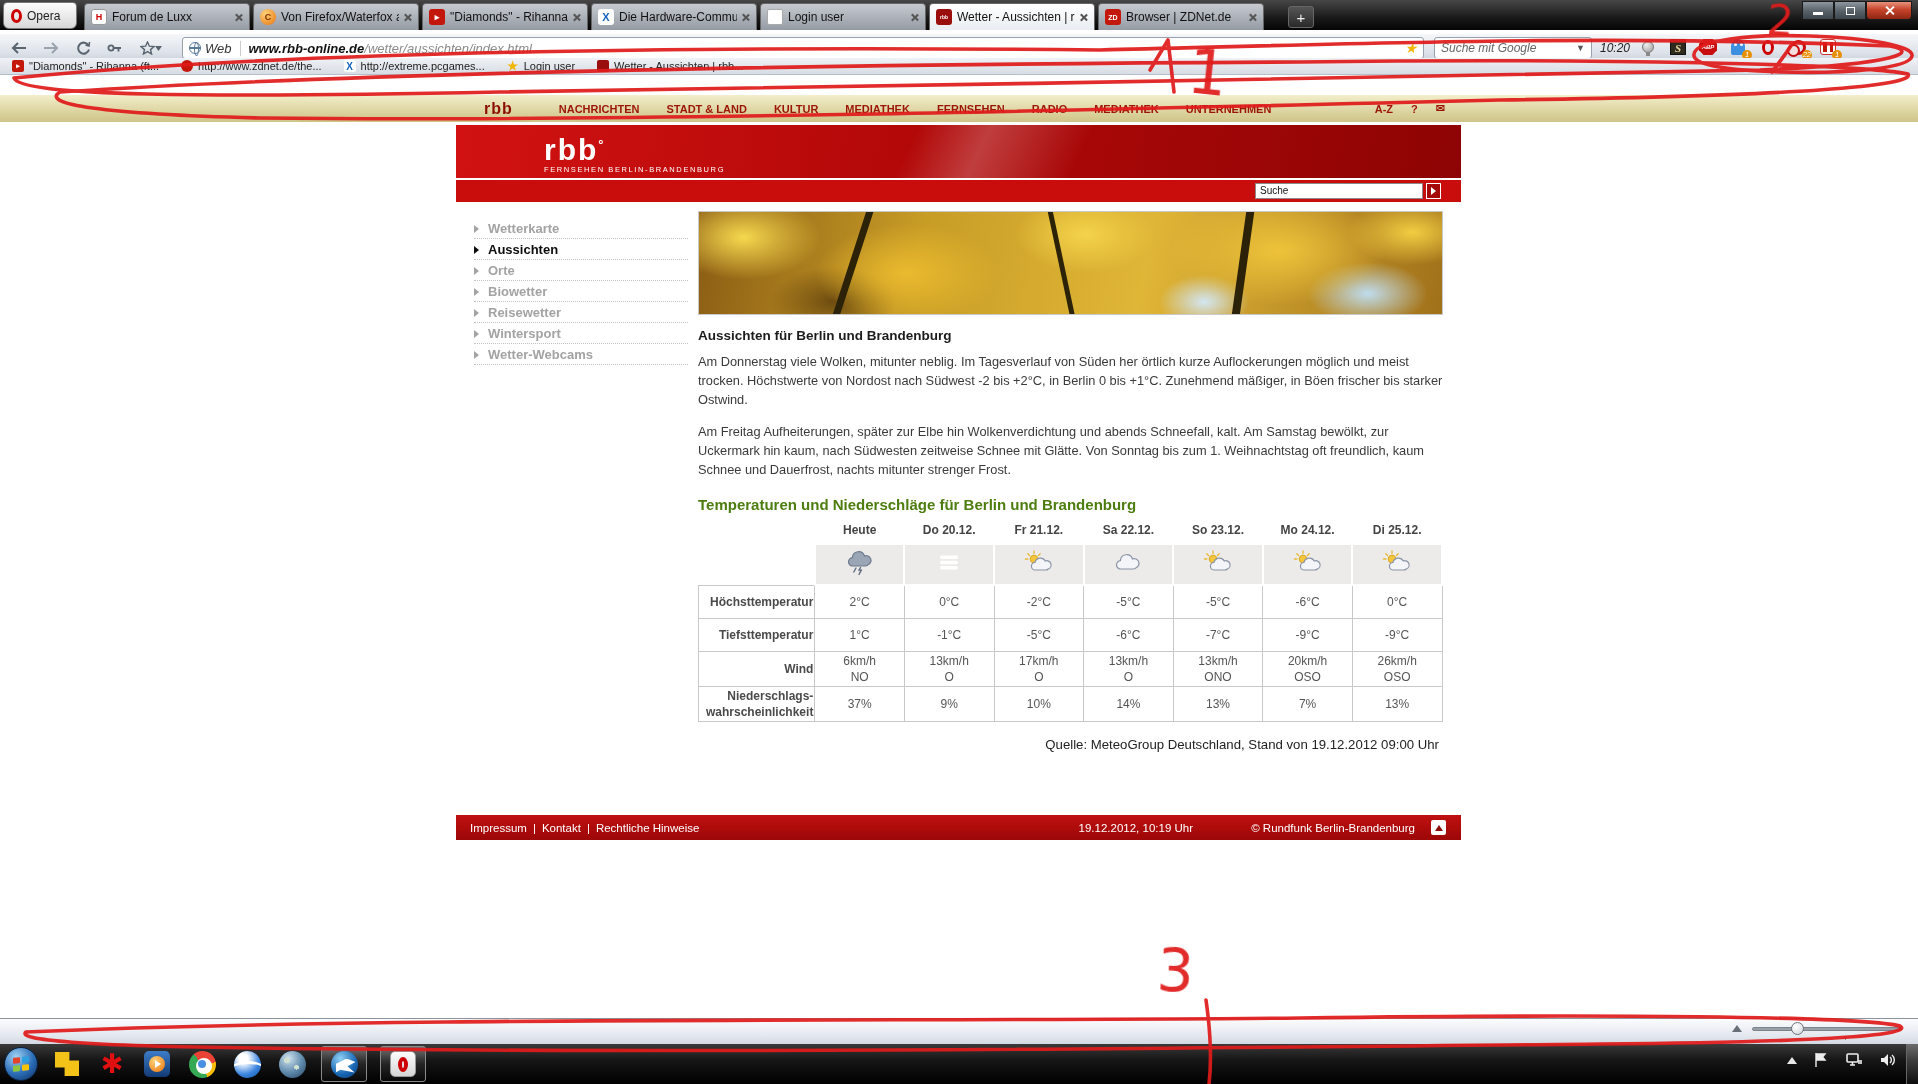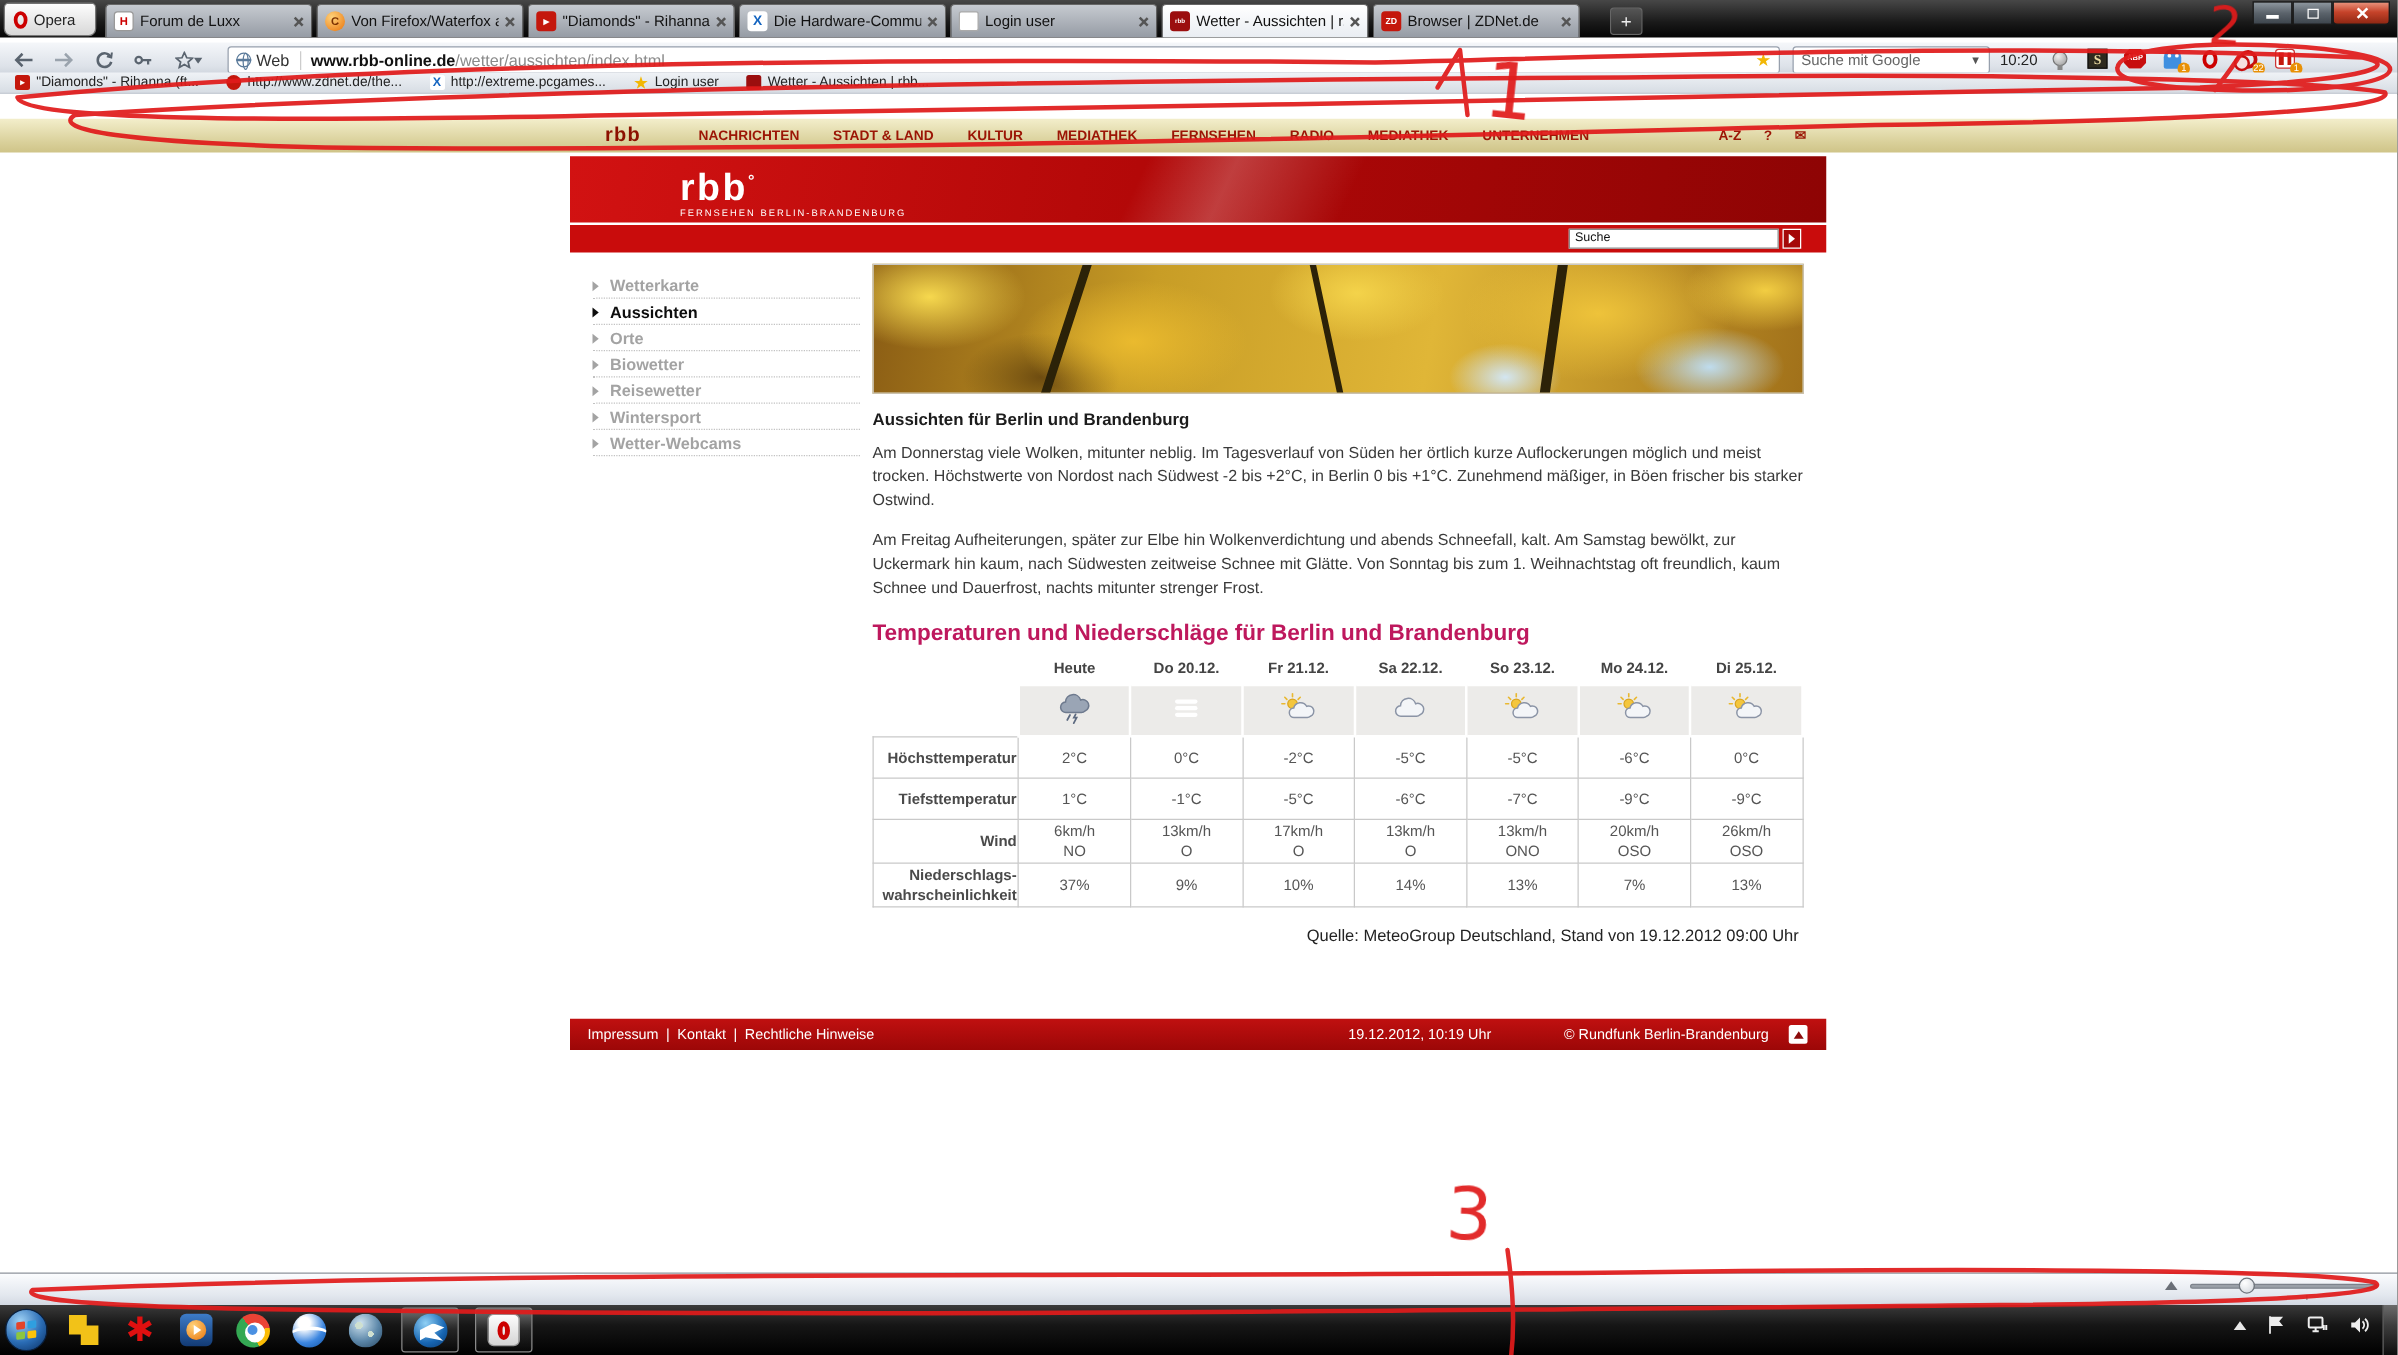--- a/index.html
+++ b/index.html
@@ -38,21 +38,21 @@
     display:flex;align-items:center;justify-content:center;position:relative;}
   .wbtn.close{width:46px;background:linear-gradient(#e8927c,#c6432a 45%,#8f2713);border-radius:0 0 4px 4px;}
   .glyph-min{width:10px;height:3px;background:#fff;margin-top:6px;}
   .glyph-restore{width:9px;height:8px;border:1.5px solid #fff;background:transparent;}
   .glyph-close{position:relative;width:11px;height:11px;}
   .glyph-close::before,.glyph-close::after{content:"";position:absolute;left:5px;top:0;width:2px;height:11px;background:#fff;}
   .glyph-close::before{transform:rotate(45deg);}.glyph-close::after{transform:rotate(-45deg);}
 
   
   .toolbar{position:absolute;left:0;top:34px;width:100%;height:28px;
-    background:linear-gradient(#f5f7fa,#dde2e9 70%,#ccd2db);border-bottom:1px solid #a6adb8;}
+    background:linear-gradient(#f5f7fa,#dde2e9 70%,#ccd2db);border-bottom:1px solid #a6adb8;font-style:italic;}
   .navbtn{position:absolute;top:3px;width:26px;height:22px;display:flex;align-items:center;justify-content:center;}
   .urlfield{position:absolute;left:182px;top:3px;width:1242px;height:22px;background:#fff;border:1px solid #97a0ad;
     border-radius:3px;display:flex;align-items:center;padding:0 6px;font-size:13px;}
   .webchip{display:flex;align-items:center;gap:4px;padding-right:8px;border-right:1px solid #ccc;margin-right:8px;color:#333;}
   .globe{width:12px;height:12px;border-radius:50%;border:1.5px solid #5a7a9a;position:relative;}
   .globe::before{content:"";position:absolute;left:4px;top:-1px;width:3px;height:12px;border:1px solid #5a7a9a;border-radius:50%;}
   .globe::after{content:"";position:absolute;left:-1px;top:4px;width:12px;height:1.5px;background:#5a7a9a;}
   .url-domain{color:#111;font-weight:bold;}
   .url-path{color:#8a8a8a;}
   .urlstar{margin-left:auto;color:#f2b705;font-size:14px;}
@@ -132,21 +132,21 @@
       radial-gradient(ellipse 80px 42px at 90% 80%,#bfdcee,rgba(191,220,238,0) 75%),
       radial-gradient(ellipse 60px 36px at 68% 88%,#d3e6f2,rgba(211,230,242,0) 75%),
       radial-gradient(ellipse 90px 50px at 18% 88%,#6e4c10,rgba(110,76,16,0) 70%),
       linear-gradient(100deg,#8a5c14,#c89d26 30%,#e0b637 60%,#a1711a);}
   .branch{position:absolute;background:#2c2208;border-radius:3px;}
   .b1{left:150px;top:-12px;width:7px;height:130px;transform:rotate(18deg);}
   .b2{left:360px;top:-10px;width:5px;height:125px;transform:rotate(-12deg);}
   .b3{left:540px;top:-16px;width:8px;height:135px;transform:rotate(8deg);}
   .h1{font-size:13.5px;font-weight:bold;color:#1c1c1c;margin:13px 0 9px;}
   .para{font-size:12.8px;line-height:1.5;color:#3a3a3a;margin:0 0 12px;}
-  .ttitle{font-size:18px;font-weight:bold;color:#be185d;margin:17px 0 4px;}
+  .ttitle{font-size:15px;font-weight:bold;color:#4d7c0f;margin:17px 0 4px;}
   .wtable{border-collapse:collapse;width:745px;font-size:12px;color:#555;}
   .wtable .hd td{height:27px;text-align:center;font-weight:bold;color:#444;border:none;}
   .wtable .ic td{height:41px;text-align:center;border:2px solid #fff;background:#ecebe9;}
   .wtable .ic td.lbl{background:#fff;border:none;}
   .wtable .dr td{border:1px solid #c9c9c9;text-align:center;height:33px;}
   .wtable .dr td.lbl{text-align:right;font-weight:bold;color:#4a4a4a;padding-left:7px;}
   .wtable td.lblcol{width:113px;}
   .wtable td{width:90px;}
   .wind span{display:block;line-height:1.35;}
   .source{margin-top:15px;width:745px;text-align:right;font-size:13.2px;color:#222;padding-right:4px;}

